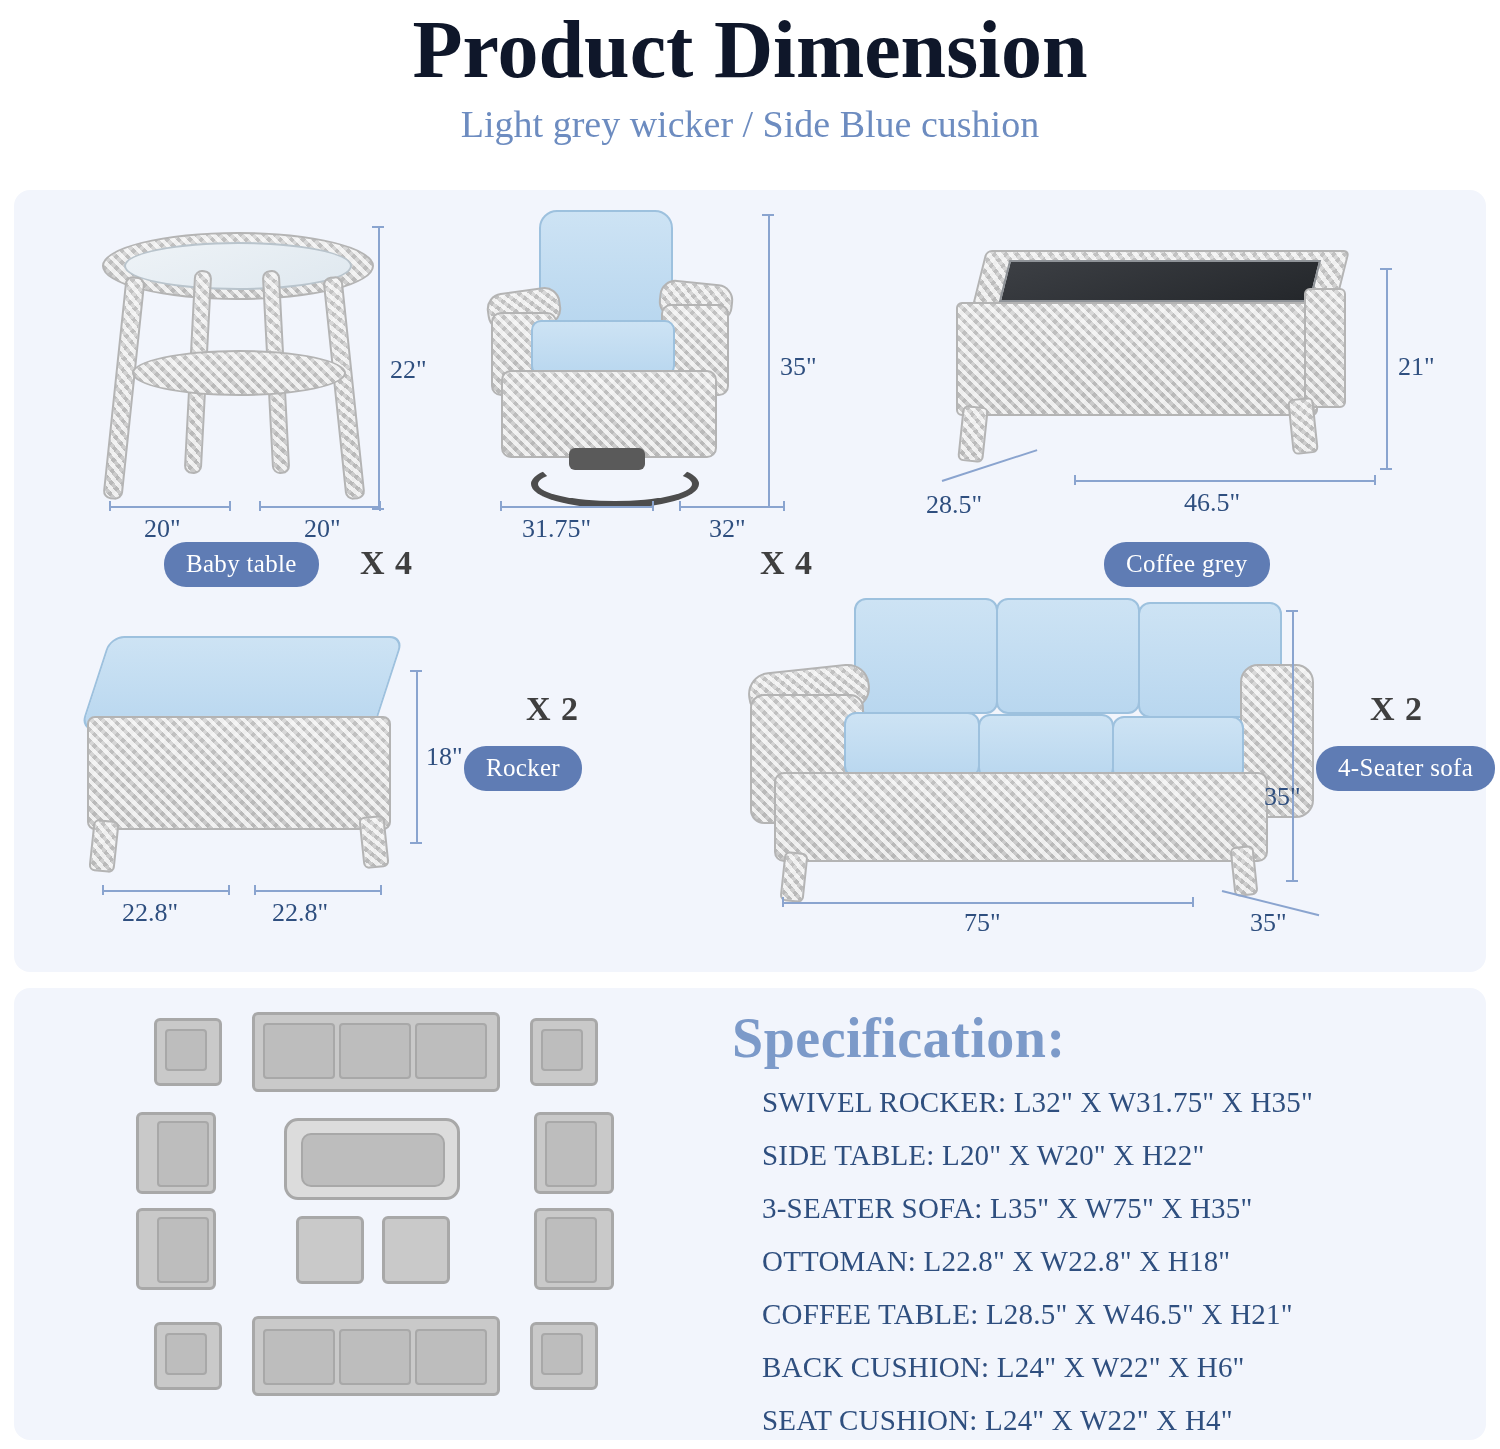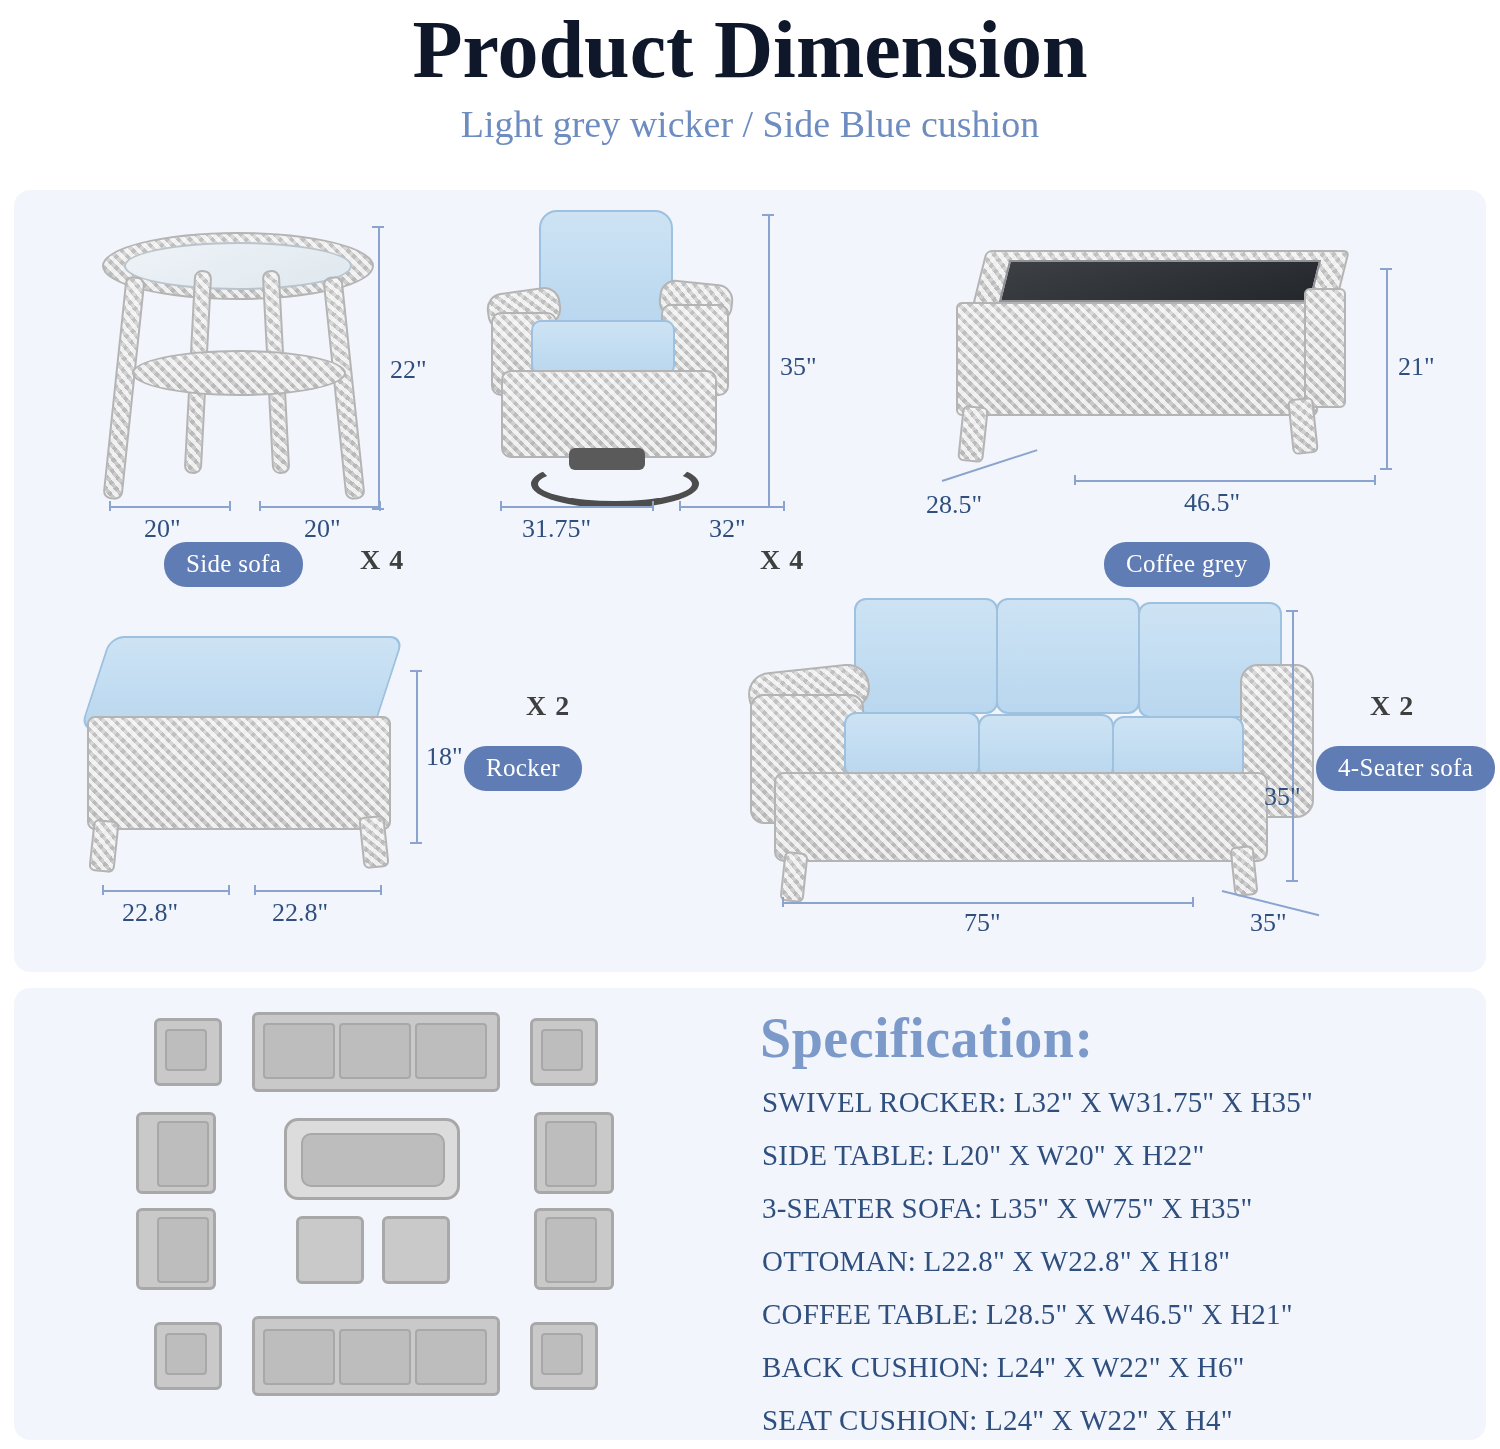--- a/index.html
+++ b/index.html
@@ -72,21 +72,21 @@
     font-family: "Liberation Serif", serif;
     font-size: 25px;
     padding: 8px 22px 9px 22px;
     white-space: nowrap;
     text-align: center;
     letter-spacing: 0.3px;
   }
   .xcount {
     font-family: "Liberation Serif", serif;
     font-weight: bold;
-    font-size: 28px;
+    font-size: 34px;
     color: #3f3f3f;
     letter-spacing: 1px;
   }
 
   .dimtext {
     font-family: "Liberation Serif", serif;
     font-size: 26px;
     color: #2f4f7f;
     white-space: nowrap;
   }
@@ -193,21 +193,21 @@
     <div class="arrow-v" style="position:absolute;left:120px;top:-5px;height:10px;"></div>
   </div>
   <div class="dimtext" style="position:absolute;left:290px;top:324px;">20"</div>
   <div style="position:absolute;left:364px;top:36px;">
     <div class="arrow-v" style="position:absolute;left:0;top:0;height:282px;"></div>
     <div class="arrow-h" style="position:absolute;left:-6px;top:0;width:12px;"></div>
     <div class="arrow-h" style="position:absolute;left:-6px;top:282px;width:12px;"></div>
   </div>
   <div class="dimtext" style="position:absolute;left:376px;top:165px;">22"</div>
   <div style="position:absolute;left:150px;top:352px;">
-    <span class="pill">Side sofa</span>
+    <span class="pill">Baby table</span>
   </div>
   <div class="xcount" style="position:absolute;left:346px;top:354px;">X 4</div>
 
   <div class="item" style="left:455px; top:14px; width:280px; height:310px;">
 
     <div class="cushion" style="position:absolute;left:70px;top:6px;width:130px;height:110px;border-radius:18px 18px 8px 8px;"></div>
 
     <div class="wicker" style="position:absolute;left:18px;top:86px;width:70px;height:34px;border-radius:16px;transform:rotate(-8deg);"></div>
     <div class="wicker" style="position:absolute;left:190px;top:78px;width:70px;height:34px;border-radius:16px;transform:rotate(6deg);"></div>
 
@@ -385,21 +385,21 @@
     <div class="lay" style="left:128px;top:306px;width:242px;height:74px;">
       <div class="lay-inner" style="left:8px;top:10px;width:68px;height:52px;"></div>
       <div class="lay-inner" style="left:84px;top:10px;width:68px;height:52px;"></div>
       <div class="lay-inner" style="left:160px;top:10px;width:68px;height:52px;"></div>
     </div>
     <div class="lay" style="left:406px;top:312px;width:62px;height:62px;">
       <div class="lay-inner" style="left:8px;top:8px;width:38px;height:38px;"></div>
     </div>
   </div>
 
-  <h2 class="spec-title" style="position:absolute;left:746px;top:18px;">Specification:</h2>
+  <h2 class="spec-title" style="position:absolute;left:718px;top:18px;">Specification:</h2>
   <div style="position:absolute;left:748px;top:98px;">
     <p class="spec-line" style="margin-bottom:20px;">SWIVEL ROCKER: L32" X W31.75" X H35"</p>
     <p class="spec-line" style="margin-bottom:20px;">SIDE TABLE: L20" X W20" X H22"</p>
     <p class="spec-line" style="margin-bottom:20px;">3-SEATER SOFA: L35" X W75" X H35"</p>
     <p class="spec-line" style="margin-bottom:20px;">OTTOMAN: L22.8" X W22.8" X H18"</p>
     <p class="spec-line" style="margin-bottom:20px;">COFFEE TABLE: L28.5" X W46.5" X H21"</p>
     <p class="spec-line" style="margin-bottom:20px;">BACK CUSHION: L24" X W22" X H6"</p>
     <p class="spec-line" style="margin-bottom:0;">SEAT CUSHION: L24" X W22" X H4"</p>
   </div>
 </div>

